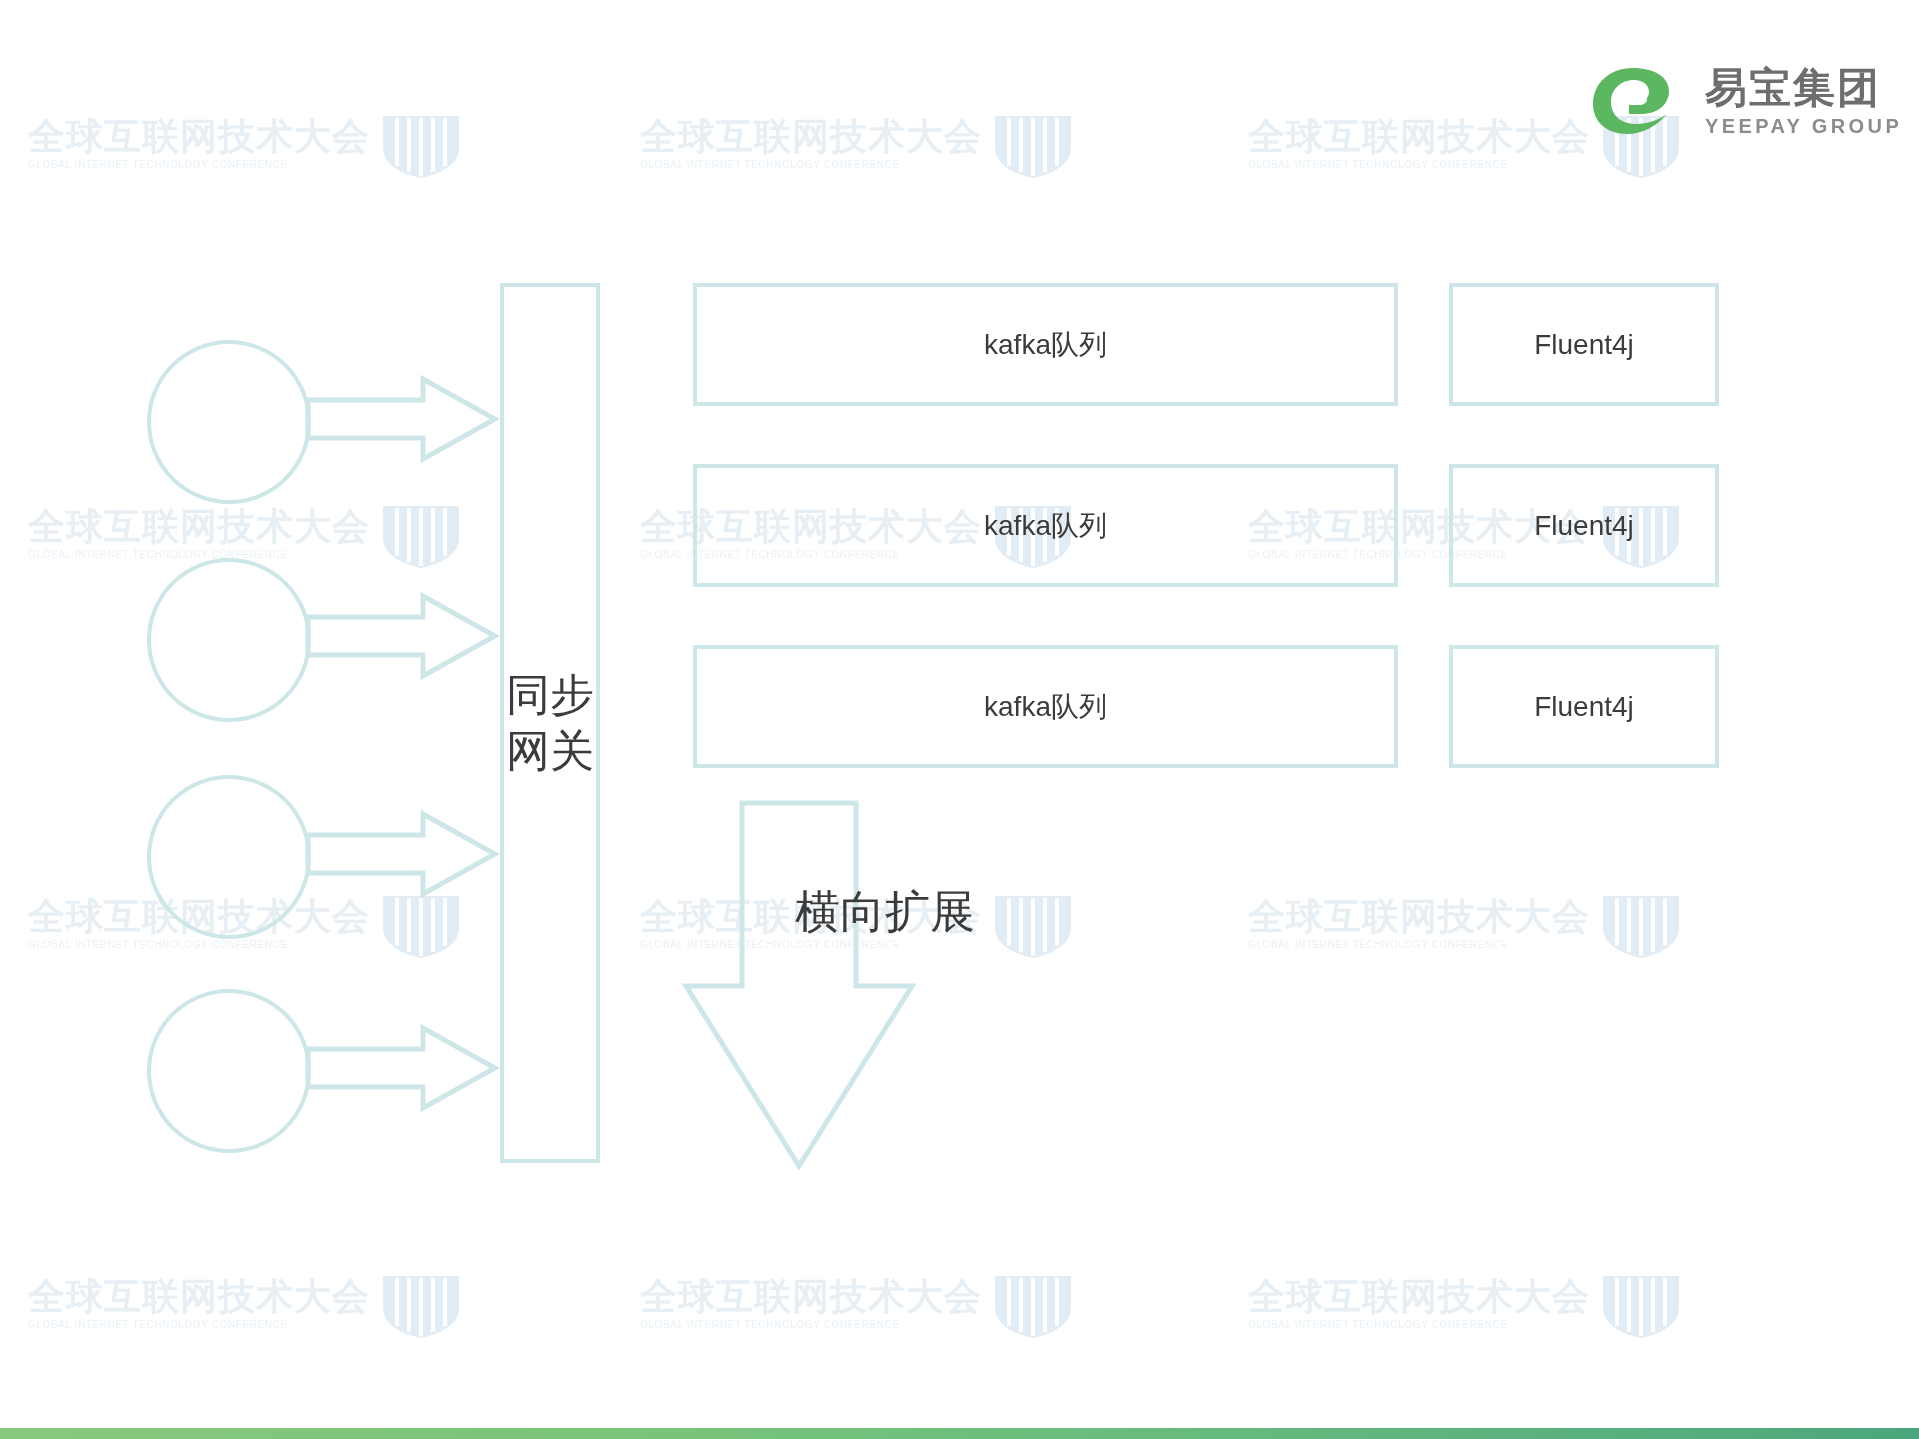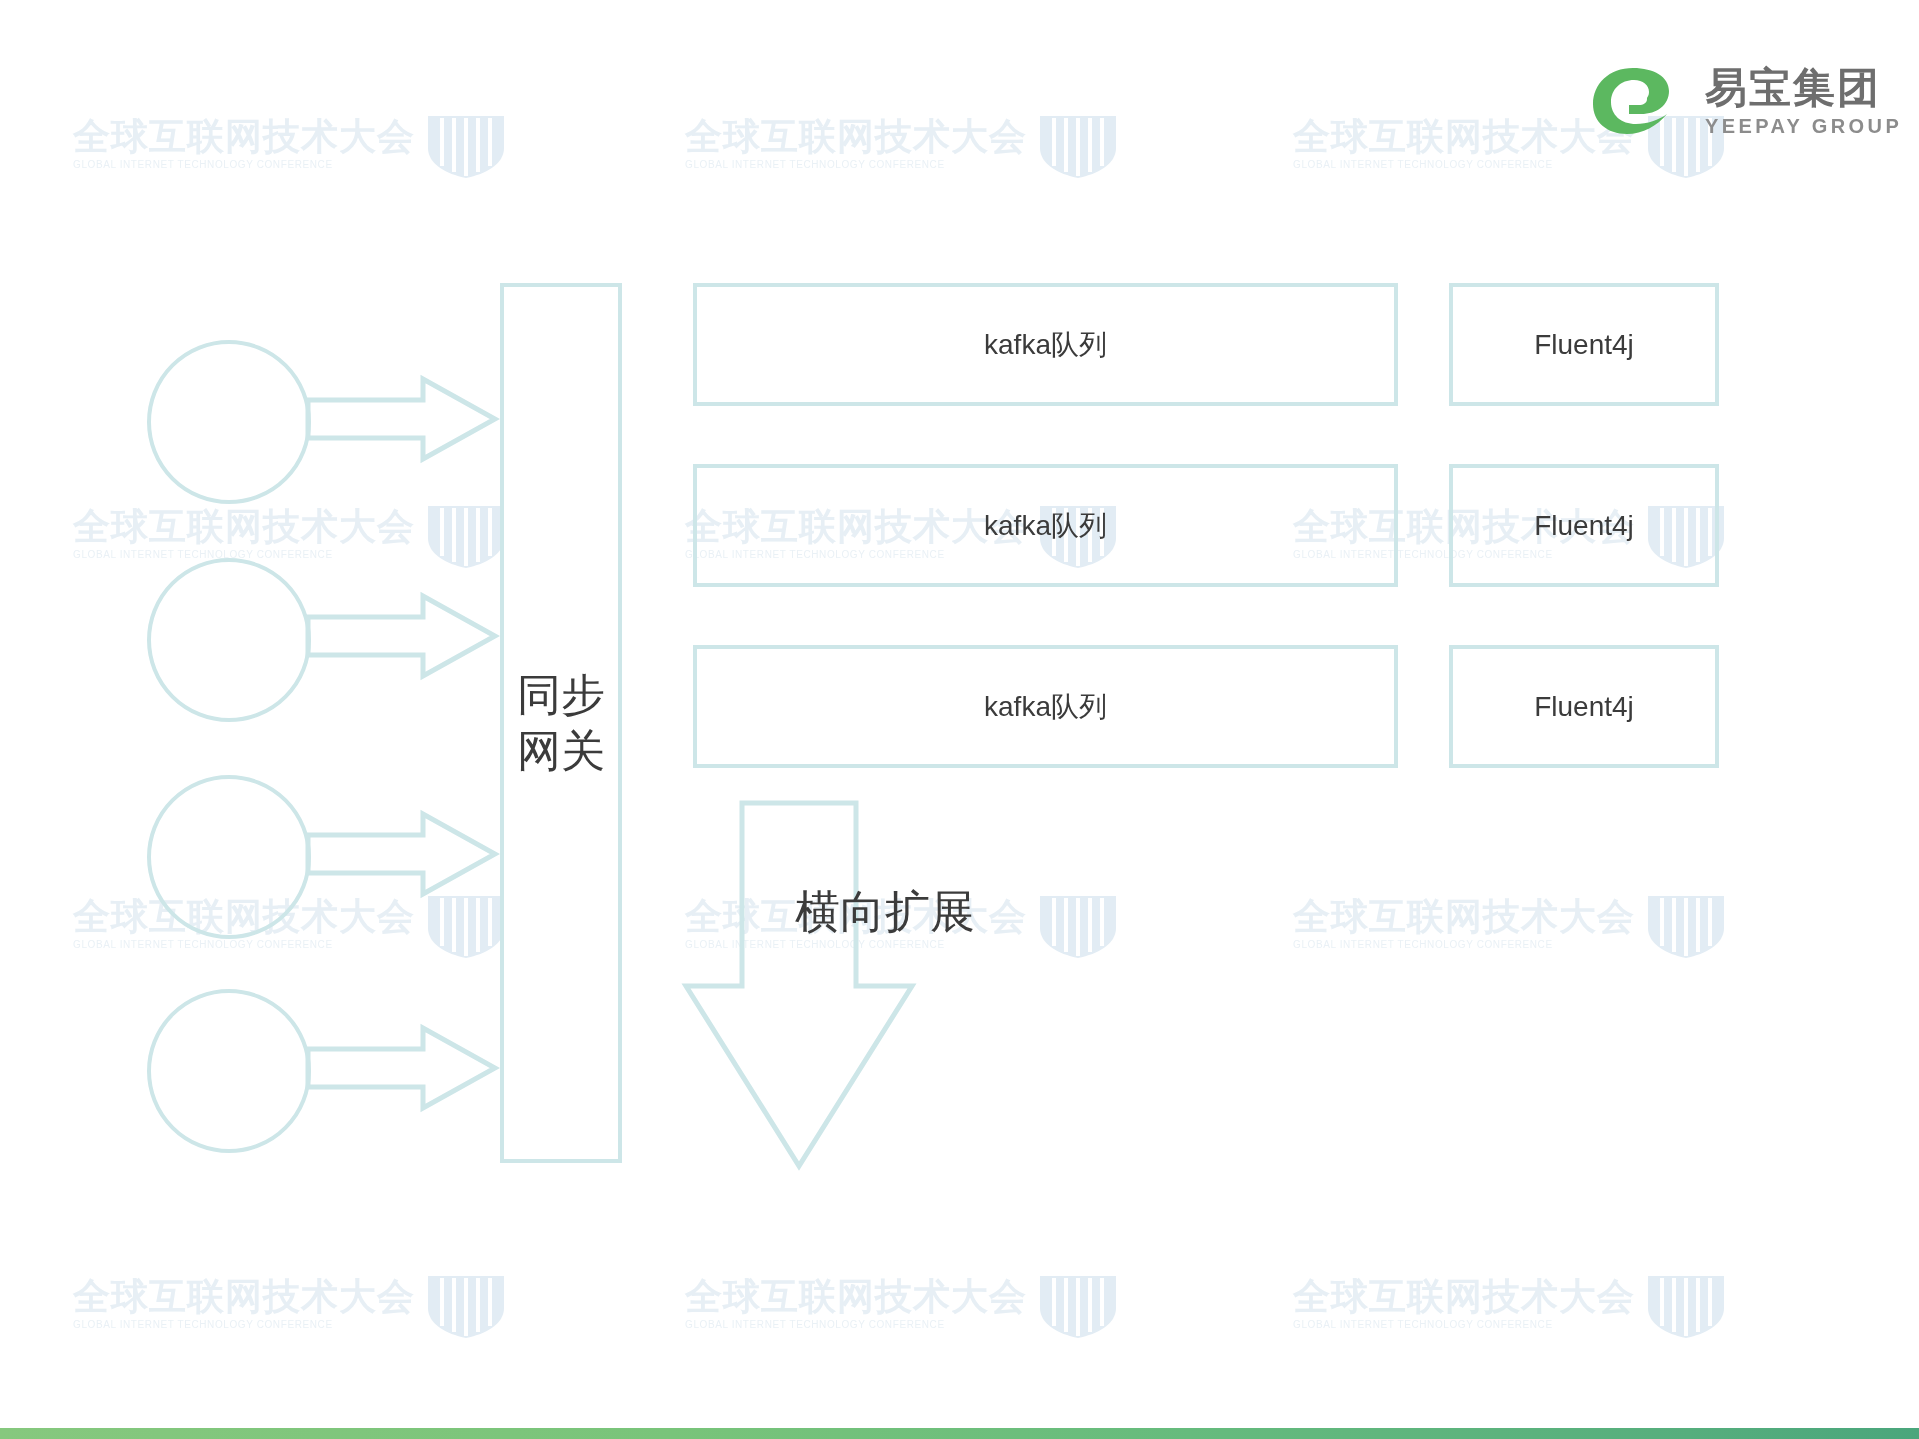--- a/index.html
+++ b/index.html
@@ -30,21 +30,20 @@
     display: flex;
     align-items: flex-start;
     opacity: 1;
     user-select: none;
   }
   .wm-text {
     display: flex;
     flex-direction: column;
     justify-content: center;
     line-height: 1.0;
-    margin-left: 45px;
   }
   .wm-cn {
     font-size: 37px;
     font-weight: bold;
     letter-spacing: 1px;
     color: #e7eff5;
     white-space: nowrap;
   }
   .wm-en {
     font-size: 10px;
@@ -401,21 +400,21 @@
   <svg class="shape" style="left:305px; top:590px;" width="195" height="92" viewBox="0 0 195 92">
     <path d="M3 27 H118 V6 L190 46 L118 86 V65 H3 Z" fill="none" stroke="#cde6e8" stroke-width="5" stroke-linejoin="miter"></path>
   </svg>
   <svg class="shape" style="left:305px; top:808px;" width="195" height="92" viewBox="0 0 195 92">
     <path d="M3 27 H118 V6 L190 46 L118 86 V65 H3 Z" fill="none" stroke="#cde6e8" stroke-width="5" stroke-linejoin="miter"></path>
   </svg>
   <svg class="shape" style="left:305px; top:1022px;" width="195" height="92" viewBox="0 0 195 92">
     <path d="M3 27 H118 V6 L190 46 L118 86 V65 H3 Z" fill="none" stroke="#cde6e8" stroke-width="5" stroke-linejoin="miter"></path>
   </svg>
 
-  <div id="gateway-column" class="shape" style="left:500px; top:283px; width:122px; height:880px;">
+  <div id="gateway-column" class="shape" style="left:500px; top:283px; width:100px; height:880px;">
     <div class="gw-label">
       <div>同步</div>
       <div>网关</div>
     </div>
   </div>
 
   <div class="shape box" style="left:693px; top:283px; width:705px; height:123px;">
     <span class="box-label">kafka队列</span>
   </div>
   <div class="shape box" style="left:693px; top:464px; width:705px; height:123px;">

